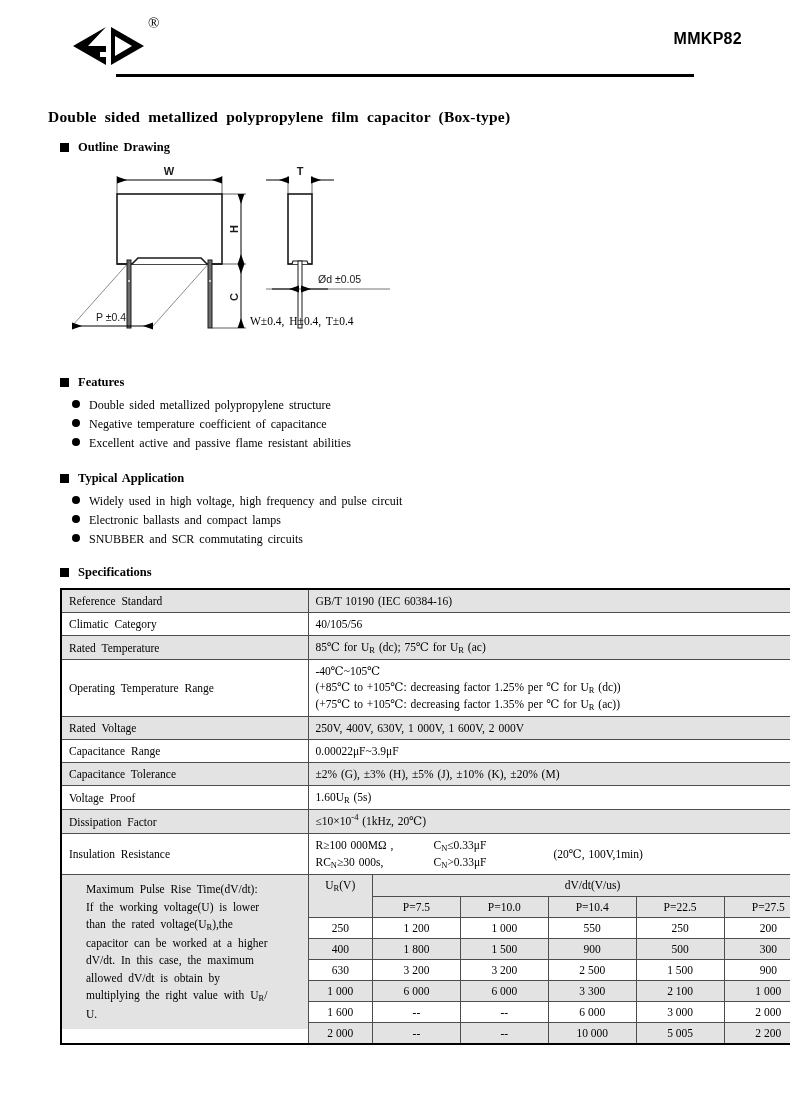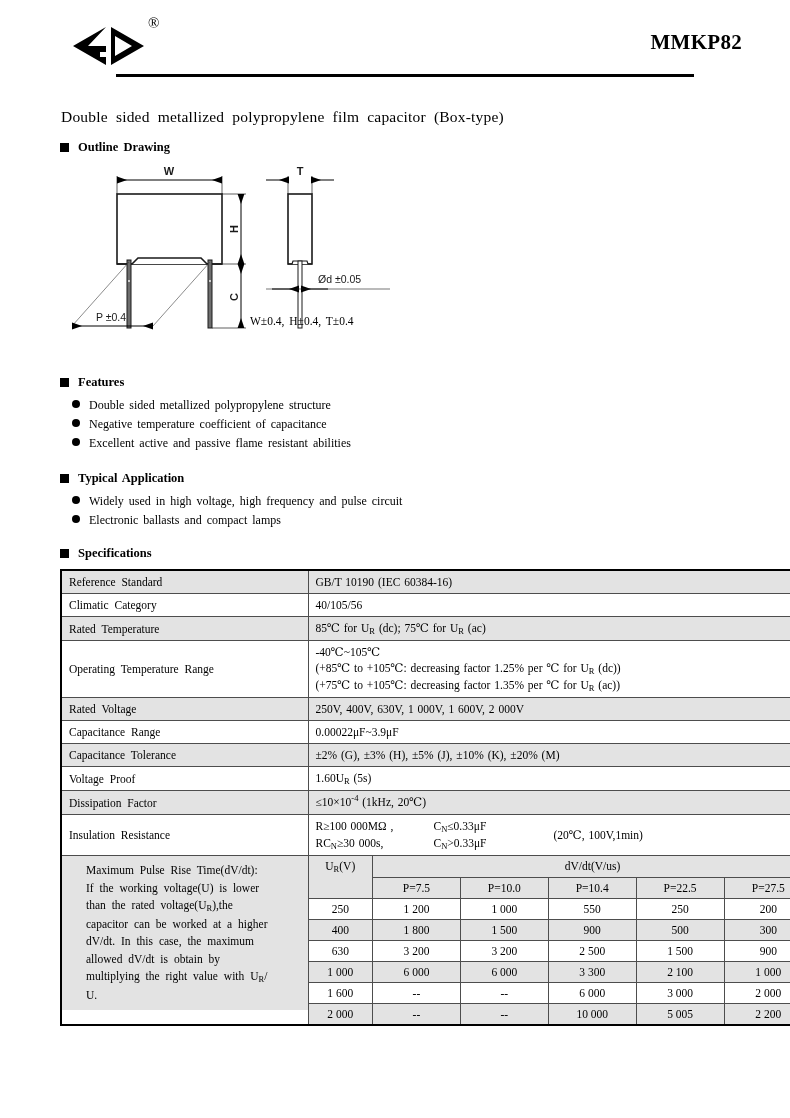--- a/index.html
+++ b/index.html
@@ -32,39 +32,39 @@
     position: absolute;
     left: 78px; top: 0px;
     font-family: "Liberation Serif", serif;
     font-size: 15px;
     line-height: 1;
   }
   .part-number {
     position: absolute;
     right: 0;
     top: 30px;
-    font-family: Liberation Serif, serif;
+    font-family: Liberation Sans, sans-serif;
     font-weight: bold;
-    font-size: 21px;
+    font-size: 16px;
     letter-spacing: 0.3px;
   }
   .header-rule {
     position: absolute;
     left: 58px; right: 48px;
     top: 74px;
     height: 3px;
     border-top: 2px solid #000;
     border-bottom: 1px solid #000;
   }
 
   
   .doc-title {
-    margin: 30px 0 0 61px;
+    margin: 30px 0 0 48px;
     font-size: 15.5px;
-    font-weight: normal;
+    font-weight: bold;
     letter-spacing: 0.2px;
     word-spacing: 4px;
   }
   .sec-title {
     margin: 14px 0 0 60px;
     font-size: 12.5px;
     font-weight: bold;
     display: flex;
     align-items: center;
     word-spacing: 2px;
@@ -277,20 +277,24 @@
   <span>Typical Application</span>
 </div>
 <ul class="bullet-list">
   <li>
       <span class="dot-bullet"></span>
       <span>Widely used in high voltage, high frequency and pulse circuit</span>
     </li>
   <li>
       <span class="dot-bullet"></span>
       <span>Electronic ballasts and compact lamps</span>
+    </li>
+  <li>
+      <span class="dot-bullet"></span>
+      <span>SNUBBER and SCR commutating circuits</span>
     </li>
 </ul>
 
 <div class="sec-title" style="margin-top:16px">
   <span class="sq-bullet"></span>
   <span>Specifications</span>
 </div>
 
 <table class="spec-table spec-outer">
   <tbody>

